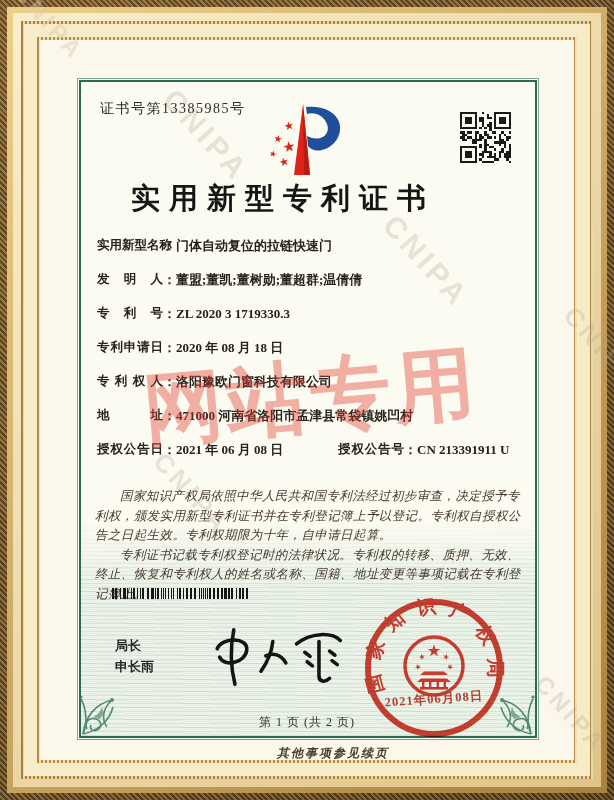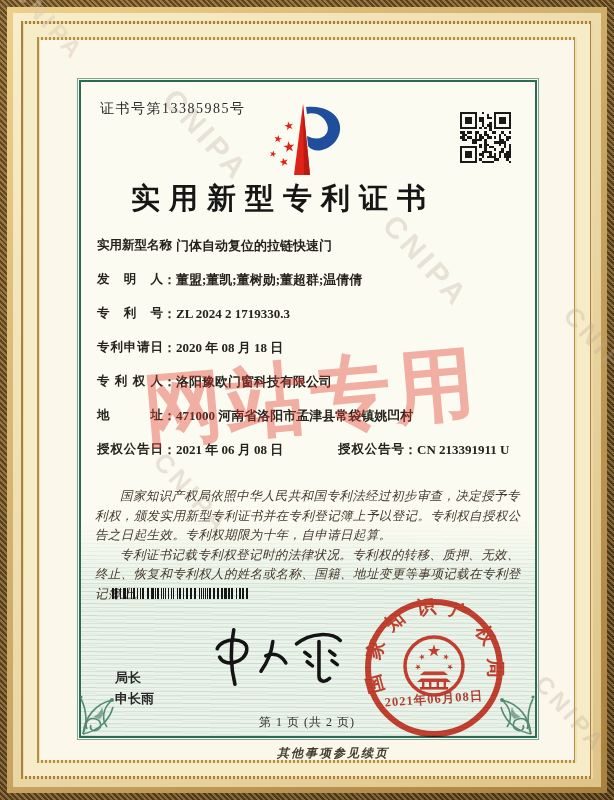--- a/index.html
+++ b/index.html
@@ -50,21 +50,21 @@
   .fvalue{font-weight:600;margin-left:0;}
   .g2{position:absolute;left:241px;top:0;}
   
   .legal{position:absolute;left:95px;top:464px;width:426px;z-index:10;
         font-size:12.5px;line-height:19.5px;color:#45392c;font-style:italic;letter-spacing:.4px;margin-top:23px;}
   .legal p{margin:0;text-indent:2em;}
   
   .barcode{position:absolute;left:112px;top:588px;z-index:10;}
   .officer{position:absolute;left:115px;top:635px;z-index:10;
         font-family:"Liberation Sans","DejaVu Sans",sans-serif;
-        font-size:13px;font-weight:bold;color:#262626;line-height:21px;margin-top:32px;}
+        font-size:13px;font-weight:bold;color:#262626;line-height:21px;}
   .sig{position:absolute;left:203px;top:616px;z-index:11;}
   .seal{position:absolute;left:356px;top:594px;width:156px;height:156px;z-index:40;
         mix-blend-mode:multiply;opacity:.95;}
   .seal-date{position:absolute;left:-8px;top:97px;width:172px;text-align:center;z-index:41;
         font-size:12.5px;font-weight:bold;color:#c3392f;letter-spacing:1px;transform:rotate(-4deg);}
   .pageinfo{position:absolute;left:0;top:714px;width:614px;z-index:10;text-align:center;
         font-size:12px;color:#33302a;letter-spacing:1px;}
   .footnote{position:absolute;left:0;top:745px;width:614px;z-index:10;text-align:center;
         font-size:12px;font-style:italic;font-weight:600;color:#463d30;letter-spacing:2px;padding-left:26px;}
   .flourish{position:absolute;z-index:12;}
@@ -125,21 +125,21 @@
 <div class="title">实用新型专利证书</div>
 
 <div class="fields">
   <div class="frow">
     <span class="flabel">实用新型名称</span><span class="fcolon">：</span><span class="fvalue">门体自动复位的拉链快速门</span>
   </div>
   <div class="frow">
     <span class="flabel">发明人</span><span class="fcolon">：</span><span class="fvalue">董盟;董凯;董树勋;董超群;温倩倩</span>
   </div>
   <div class="frow">
-    <span class="flabel">专利号</span><span class="fcolon">：</span><span class="fvalue">ZL 2024 2 1719330.3</span>
+    <span class="flabel">专利号</span><span class="fcolon">：</span><span class="fvalue">ZL 2020 3 1719330.3</span>
   </div>
   <div class="frow">
     <span class="flabel">专利申请日</span><span class="fcolon">：</span><span class="fvalue">2020 年 08 月 18 日</span>
   </div>
   <div class="frow">
     <span class="flabel">专利权人</span><span class="fcolon">：</span><span class="fvalue">洛阳豫欧门窗科技有限公司</span>
   </div>
   <div class="frow">
     <span class="flabel">地址</span><span class="fcolon">：</span><span class="fvalue">471000 河南省洛阳市孟津县常袋镇姚凹村</span>
   </div>

